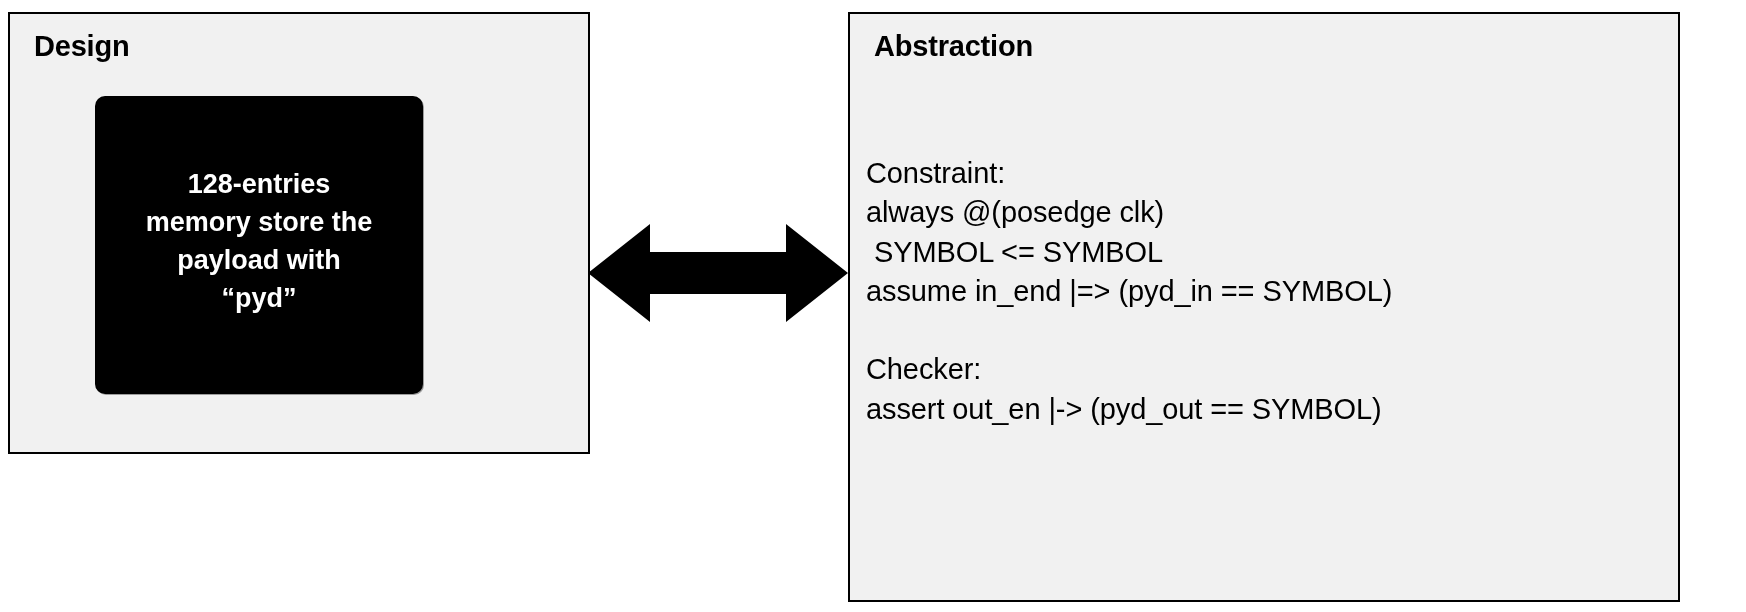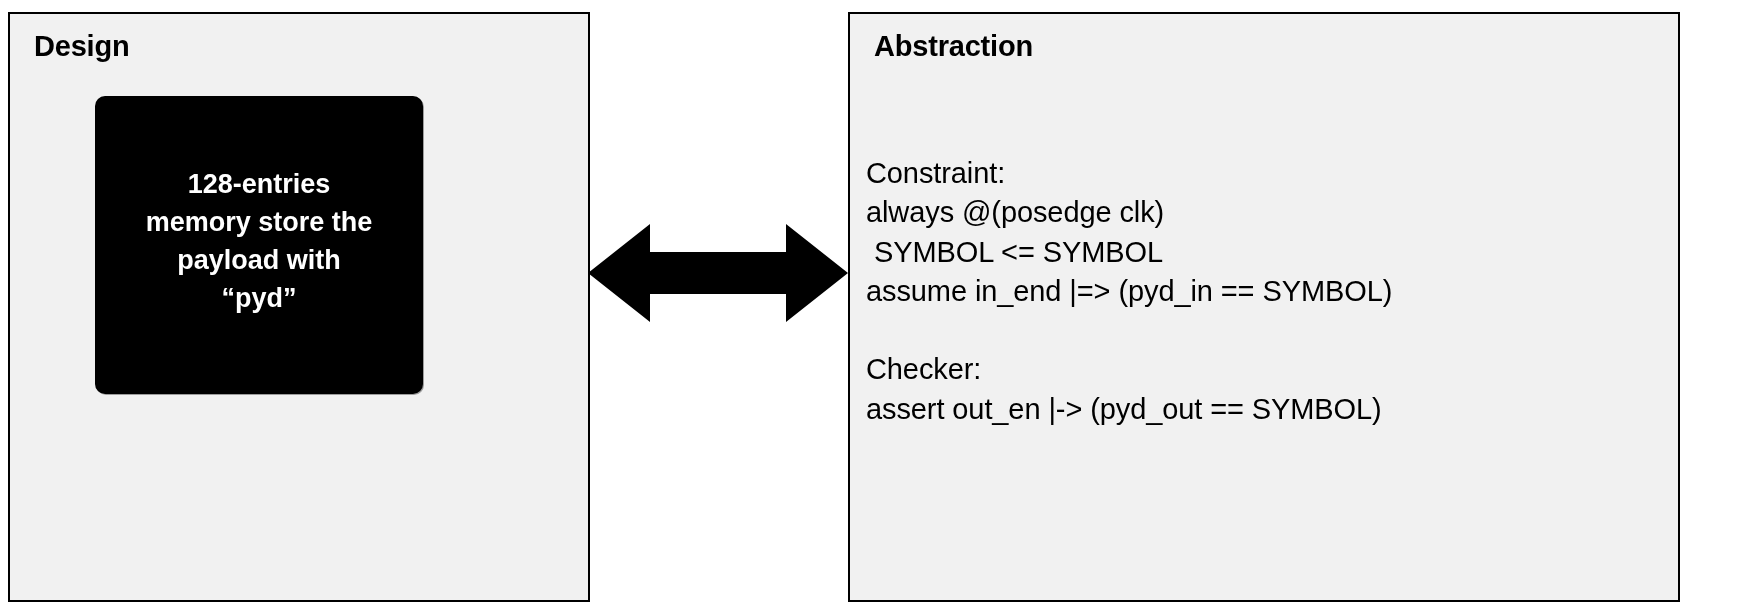--- a/index.html
+++ b/index.html
@@ -25,21 +25,21 @@
   .panel {
     position: absolute;
     background: #f1f1f1;
     border: 2px solid #000000;
     box-sizing: border-box;
   }
   #design-panel {
     left: 8px;
     top: 12px;
     width: 582px;
-    height: 590px;
+    height: 442px;
   }
   #abstraction-panel {
     left: 848px;
     top: 12px;
     width: 832px;
     height: 590px;
   }
   .panel-title {
     position: absolute;
     left: 24px;

